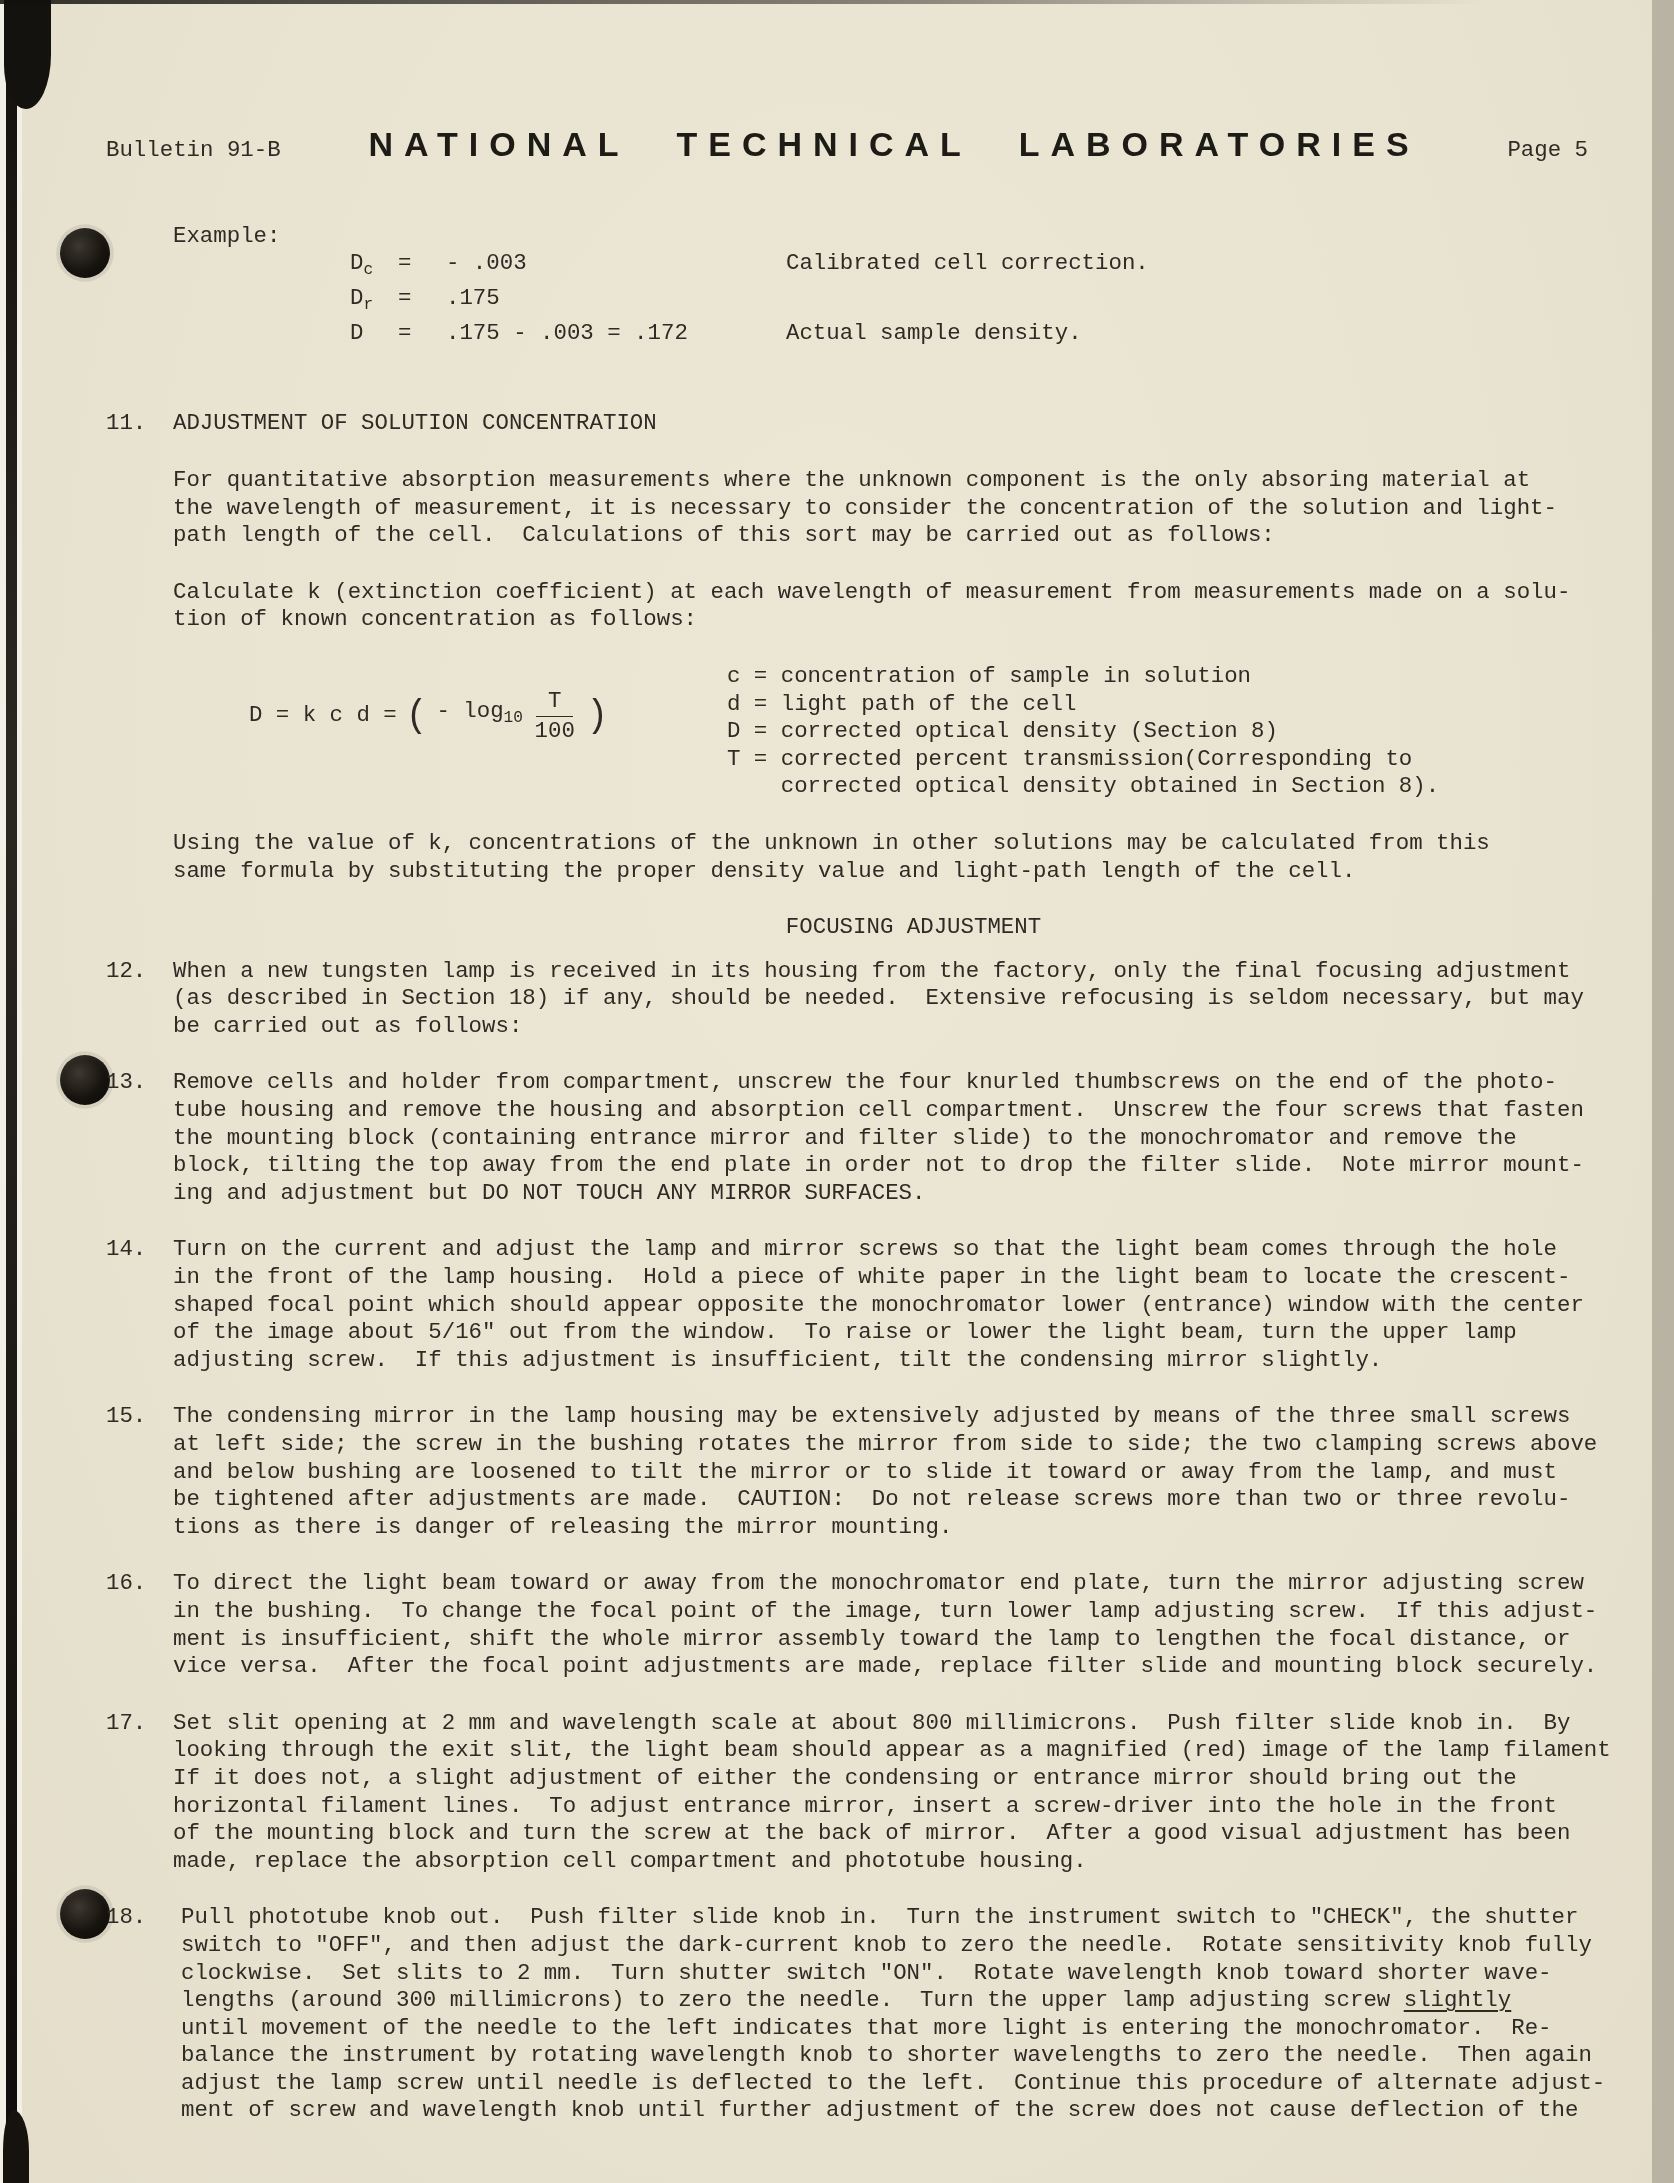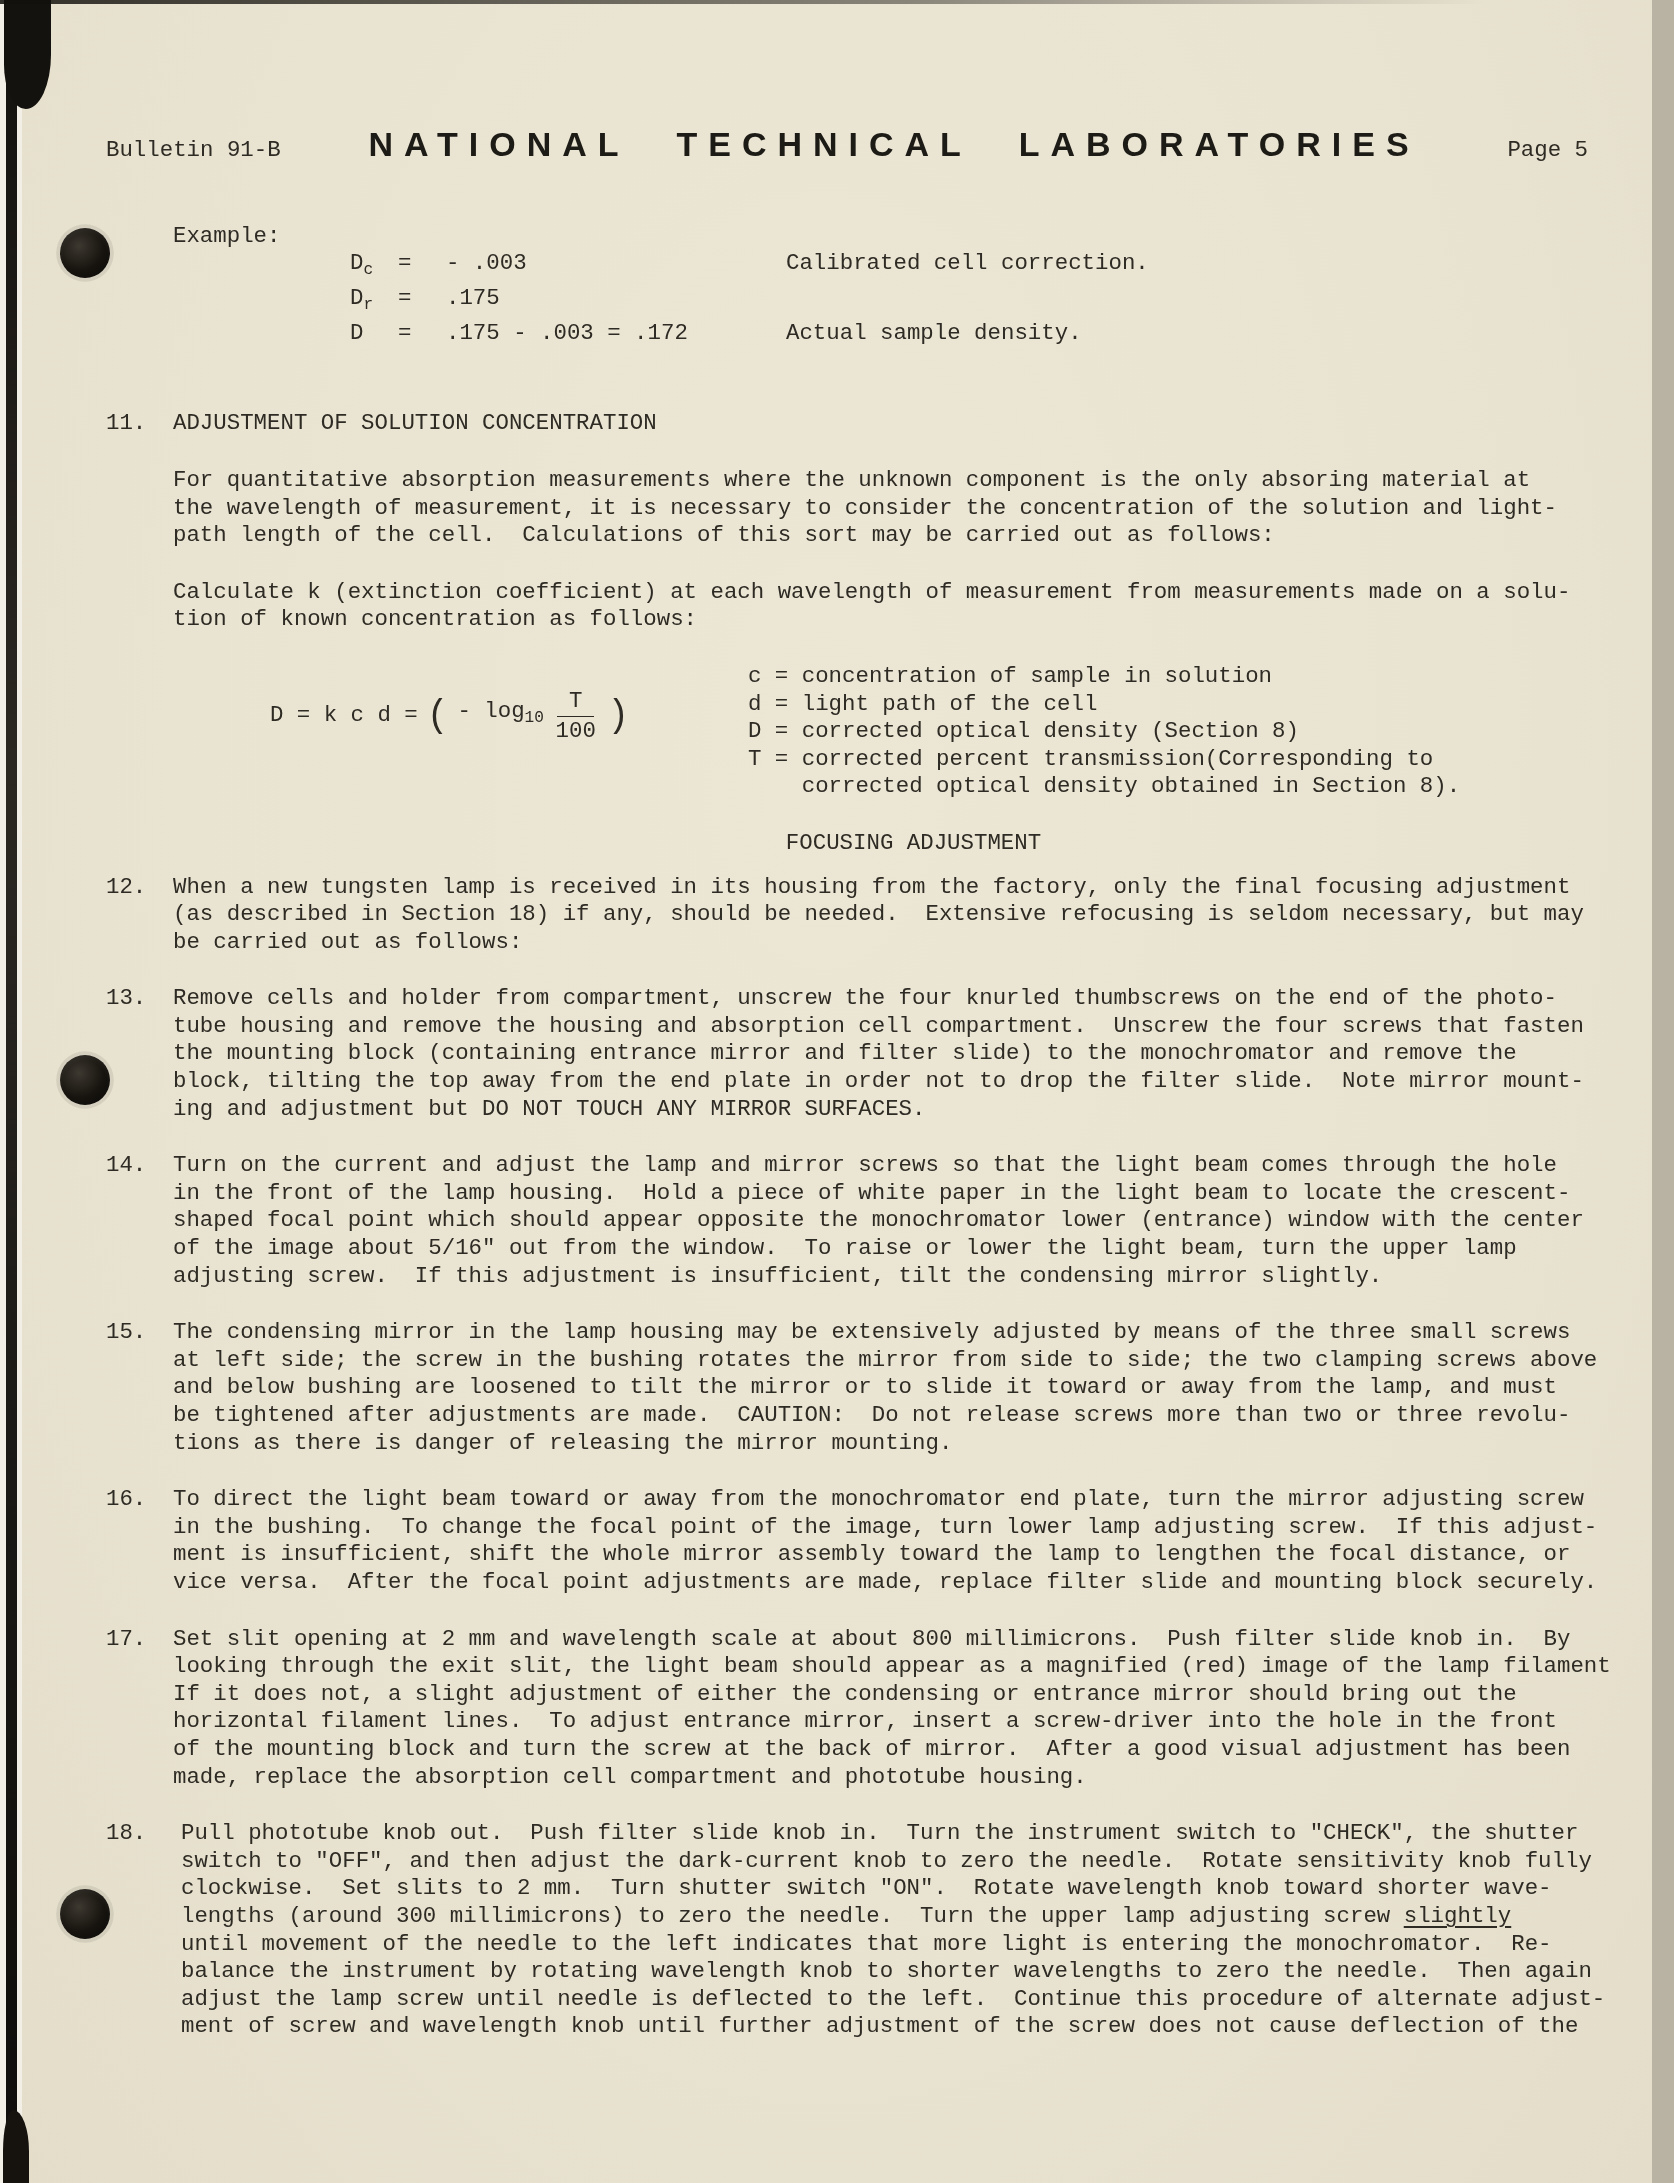--- a/index.html
+++ b/index.html
@@ -46,21 +46,21 @@
 
   
   .item { display:flex; margin-bottom:29px; }
   .item .num { width:67px; flex-shrink:0; }
   .sec-head { white-space:pre; }
   .para { margin:0 0 29px 67px; width:1481px; white-space:pre-wrap; }
   .itext { width:1481px; white-space:pre-wrap; }
 
   
   .formula-row { display:flex; margin-left:67px; margin-bottom:29px; align-items:flex-start; }
-  .formula { flex:0 0 478px; margin-left:97px; padding-top:26px;
+  .formula { flex:0 0 478px; margin-left:76px; padding-top:26px;
     display:inline-flex; align-items:center; column-gap:9px; white-space:pre; }
   .paren { font-size:36px; line-height:1; transform:scaleY(1.08); }
   .loggroup { white-space:pre; }
   .frac { display:inline-flex; flex-direction:column; align-items:center; line-height:1.08; margin:0 2.6px; }
   .fnum { padding:0 11.5px 2.6px; border-bottom:1.9px solid #2e2b24; }
   .fden { padding-top:1.9px; }
   .defs { white-space:pre-wrap; flex:1; }
 
   
   .center-head { margin:0 0 16px 67px; width:1481px; text-align:center; }
@@ -134,20 +134,22 @@
           </span>
           <span class="paren">)</span>
         </div>
         <div class="defs">c = concentration of sample in solution
 d = light path of the cell
 D = corrected optical density (Section 8)
 T = corrected percent transmission(Corresponding to
     corrected optical density obtained in Section 8).</div>
       </div>
 
+      <p class="para">Using the value of k, concentrations of the unknown in other solutions may be calculated from this
+same formula by substituting the proper density value and light-path length of the cell.</p>
     </section>
 
     <section class="sec">
       <div class="center-head">
         <span class="underlined">FOCUSING ADJUSTMENT</span>
       </div>
 
       <div class="item">
         <span class="num">12.</span>
         <p class="itext">When a new tungsten lamp is received in its housing from the factory, only the final focusing adjustment

